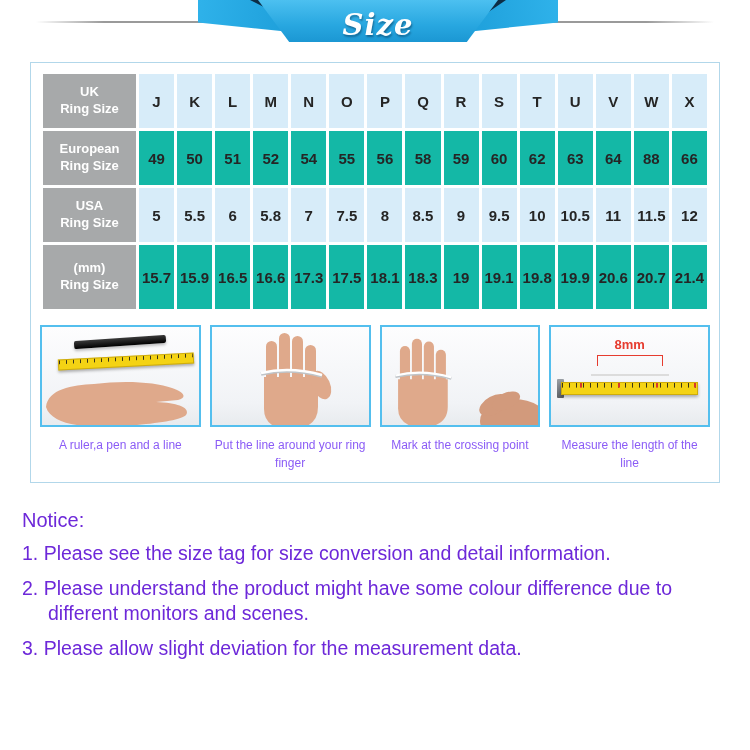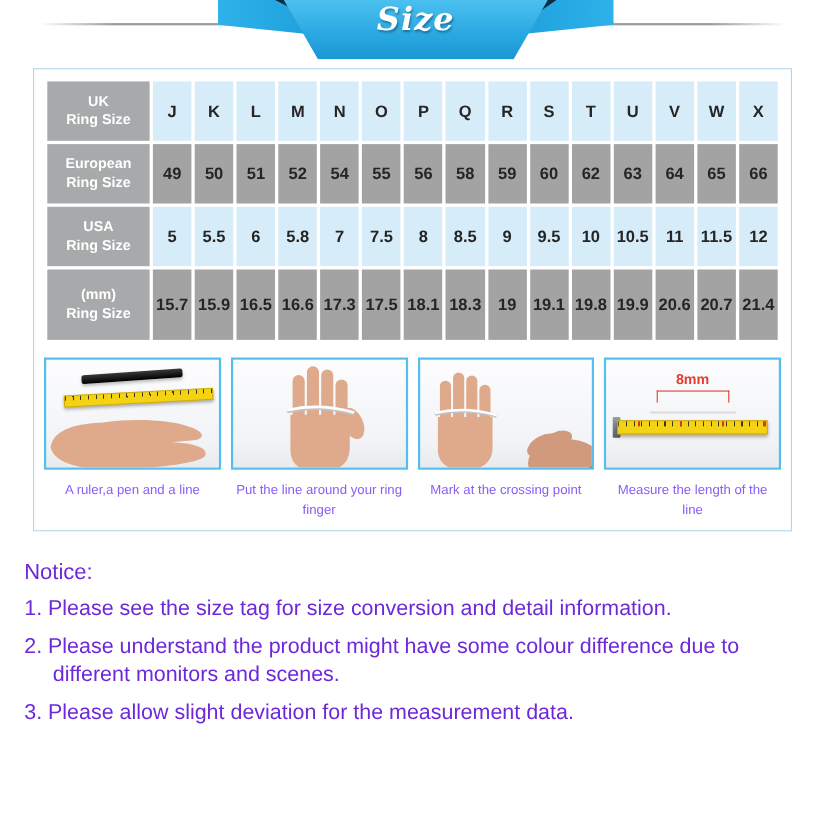--- a/index.html
+++ b/index.html
@@ -17,24 +17,24 @@
   }
   .tail { position:absolute; top:0; width:112px; height:34px; }
   .tail-left  { left:198px; clip-path:polygon(0 0,100% 0,100% 100%,0 66%);
     background:linear-gradient(100deg,#2fb2ea,#1a9bd7); }
   .tail-right { left:446px; clip-path:polygon(0 0,100% 0,100% 66%,0 100%);
     background:linear-gradient(260deg,#2fb2ea,#1a9bd7); }
   .fold { position:absolute; top:0; background:#0d2d45; }
   .fold-left  { left:250px; width:44px; height:16px; clip-path:polygon(0 0,100% 0,72% 100%); }
   .fold-right { left:462px; width:44px; height:21px; clip-path:polygon(0 0,100% 0,30% 100%); }
   .banner-center {
-    position:absolute; top:0; left:258px; width:240px; height:54px;
+    position:absolute; top:0; left:258px; width:240px; height:42px;
     clip-path:polygon(0 0,100% 0,87% 100%,13% 100%);
     background:linear-gradient(180deg,#4cc0f0 0%,#28a7e0 60%,#1b97d3 100%);
-    display:flex; align-items:flex-start; justify-content:center;
+    display:flex; align-items:flex-end; justify-content:center;
   }
   .banner-title {
     font-family:"DejaVu Serif", serif; font-style:italic; font-weight:bold;
     font-size:29px; color:#ffffff; letter-spacing:1px;
     text-shadow:1px 2px 2px rgba(0,40,70,.45);
   }
 
   
   .frame {
     margin:0 30px; border:1px solid #b2d7ea; background:#ffffff;
@@ -45,21 +45,21 @@
   table.size-table tr.row-tall { height:64px; }
   th.rowhead {
     width:93px; background:#a7a9aa; color:#ffffff; font-weight:bold;
     font-size:13px; line-height:1.3; text-align:center; vertical-align:middle;
   }
   th.rowhead span { display:block; }
   td.cell {
     text-align:center; vertical-align:middle; font-size:15px; font-weight:600; color:#252525;
   }
   tr.row-light td.cell { background:#d7ecf9; }
-  tr.row-dark  td.cell { background:#a3a3a3; }
+  tr.row-dark  td.cell { background:#14b8a6; }
 
   
   .steps { display:flex; gap:9px; margin-top:13px; }
   .step { flex:1; min-width:0; }
   .photo {
     height:102px; border:2px solid #54bfee; position:relative; overflow:hidden;
     background:linear-gradient(180deg,#fdfdfe 0%,#f1f3f6 78%,#e8ebee 100%);
   }
   .caption {
     margin:9px 2px 0; text-align:center; font-size:12px; line-height:1.5; color:#8b5cf6;
@@ -164,21 +164,21 @@
             <td class="cell">52</td>
             <td class="cell">54</td>
             <td class="cell">55</td>
             <td class="cell">56</td>
             <td class="cell">58</td>
             <td class="cell">59</td>
             <td class="cell">60</td>
             <td class="cell">62</td>
             <td class="cell">63</td>
             <td class="cell">64</td>
-            <td class="cell">65</td>
+            <td class="cell">88</td>
             <td class="cell">66</td>
           </tr>
         <tr class="row-light">
           <th class="rowhead">
             <span>USA</span>
             <span>Ring Size</span>
           </th>
         <td class="cell">5</td>
             <td class="cell">5.5</td>
             <td class="cell">6</td>

